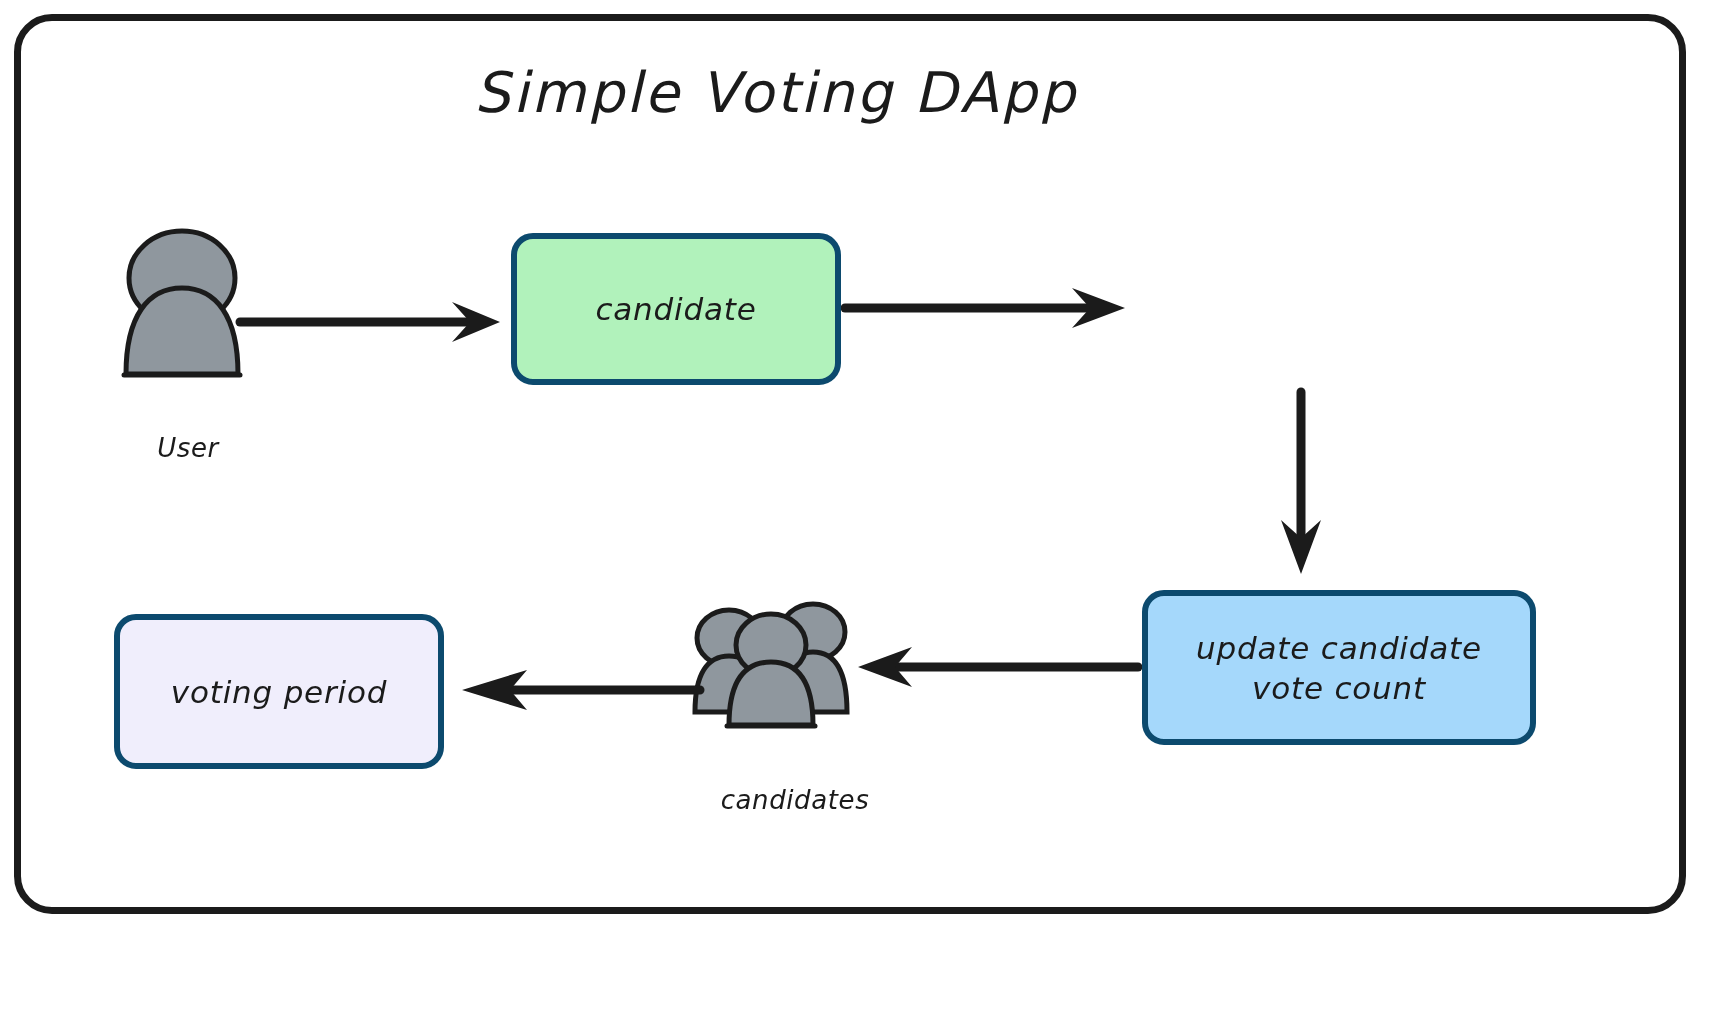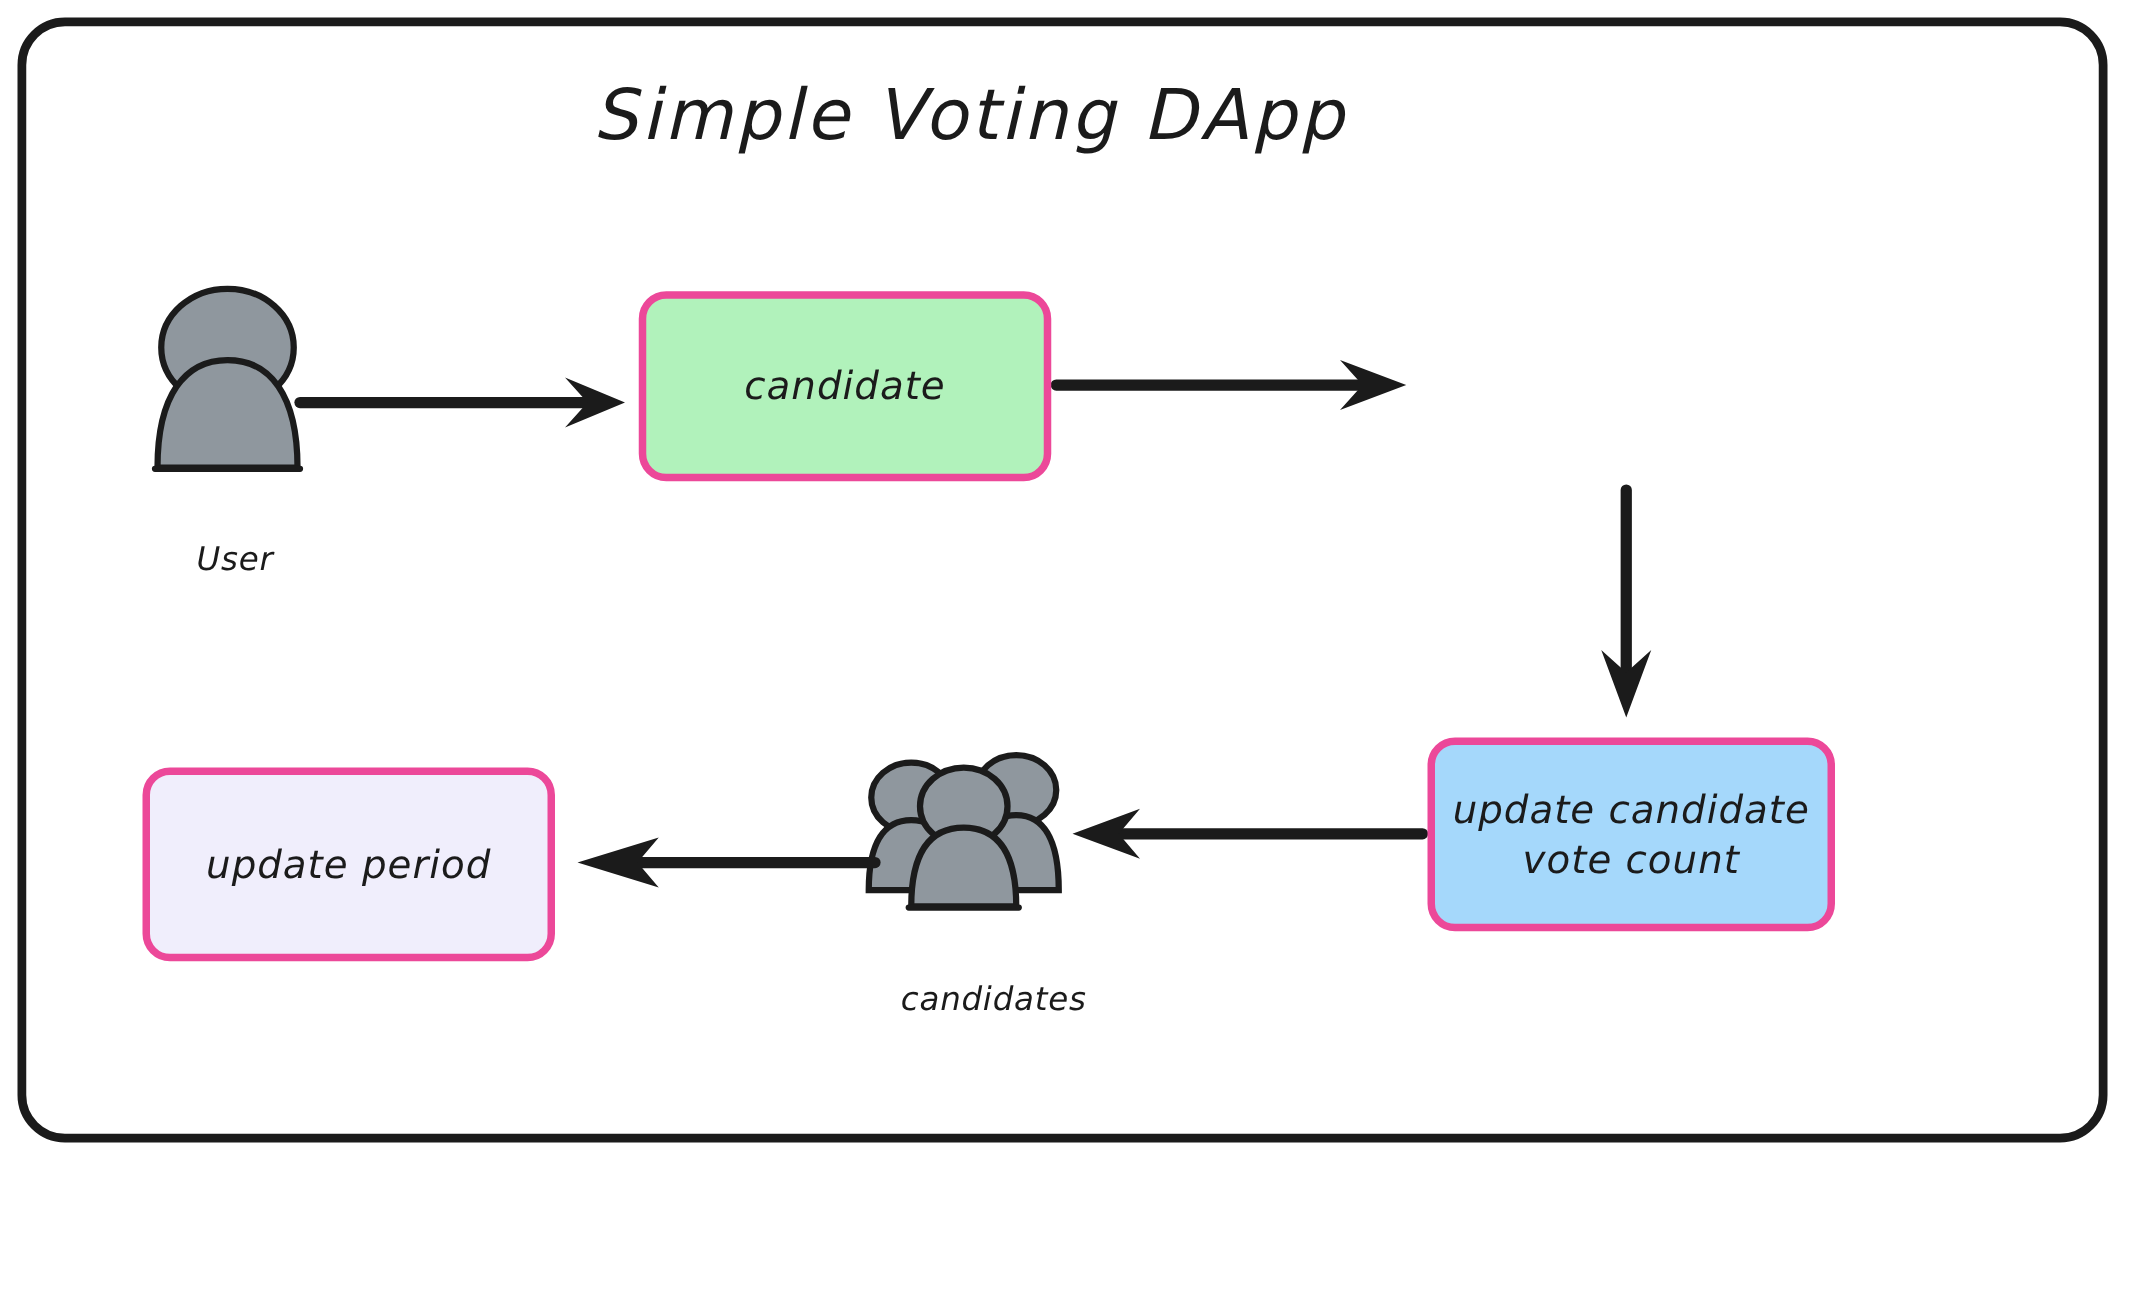--- a/index.html
+++ b/index.html
@@ -49,21 +49,21 @@
     color: #1b1b1b;
     font-style: italic;
     font-weight: 300;
     letter-spacing: 2.5px;
     transform: skewX(-2deg);
   }
 
   .node {
     position: absolute;
     box-sizing: border-box;
-    border: 6px solid #ec4899;
+    border: 6px solid #0c4a6e;
     border-radius: 22px;
     display: flex;
     align-items: center;
     justify-content: center;
     text-align: center;
     font-size: 31px;
     line-height: 40px;
     color: #1b1b1b;
     font-style: italic;
     font-weight: 300;
@@ -85,21 +85,21 @@
     width: 332px;
     height: 155px;
     background: #fbd9a8;
     font-size: 50px;
     letter-spacing: 4px;
     font-style: normal;
   }
   #node-update-count {
     left: 1142px;
     top: 590px;
-    width: 326px;
+    width: 394px;
     height: 155px;
     background: #a5d8fb;
   }
   #node-voting-closing {
     left: 114px;
     top: 614px;
     width: 330px;
     height: 155px;
     background: #f0eefc;
   }
@@ -208,21 +208,21 @@
 
   <div class="node hand" id="node-update-count">
     <div>
       <span>update candidate</span>
       <span>vote count</span>
     </div>
   </div>
 
   <div class="node hand" id="node-voting-closing">
     <div>
-      <span>update period</span>
+      <span>voting period</span>
     </div>
   </div>
 
   <div class="figure-label hand" id="user-label">User</div>
 
   <div class="figure-label hand" id="candidates-label">candidates</div>
 
 </div>
 
 </body></html>

